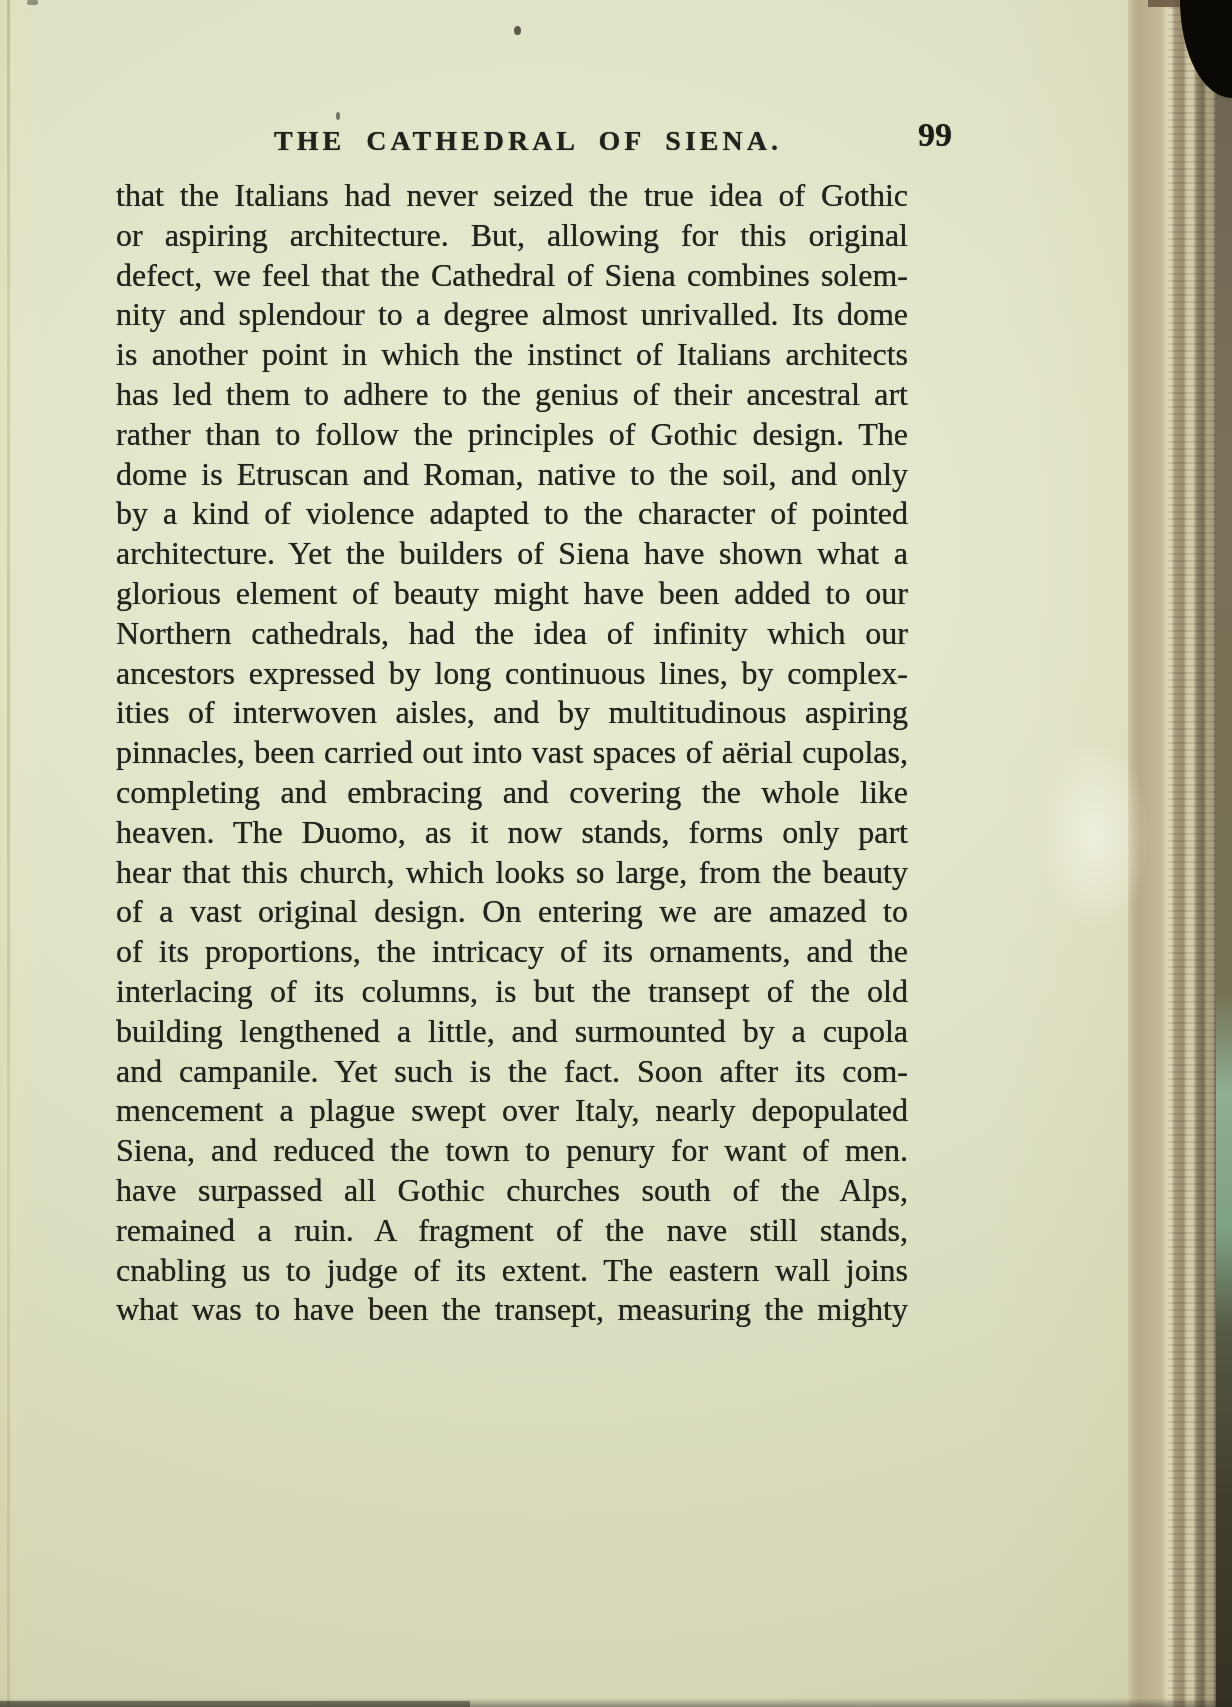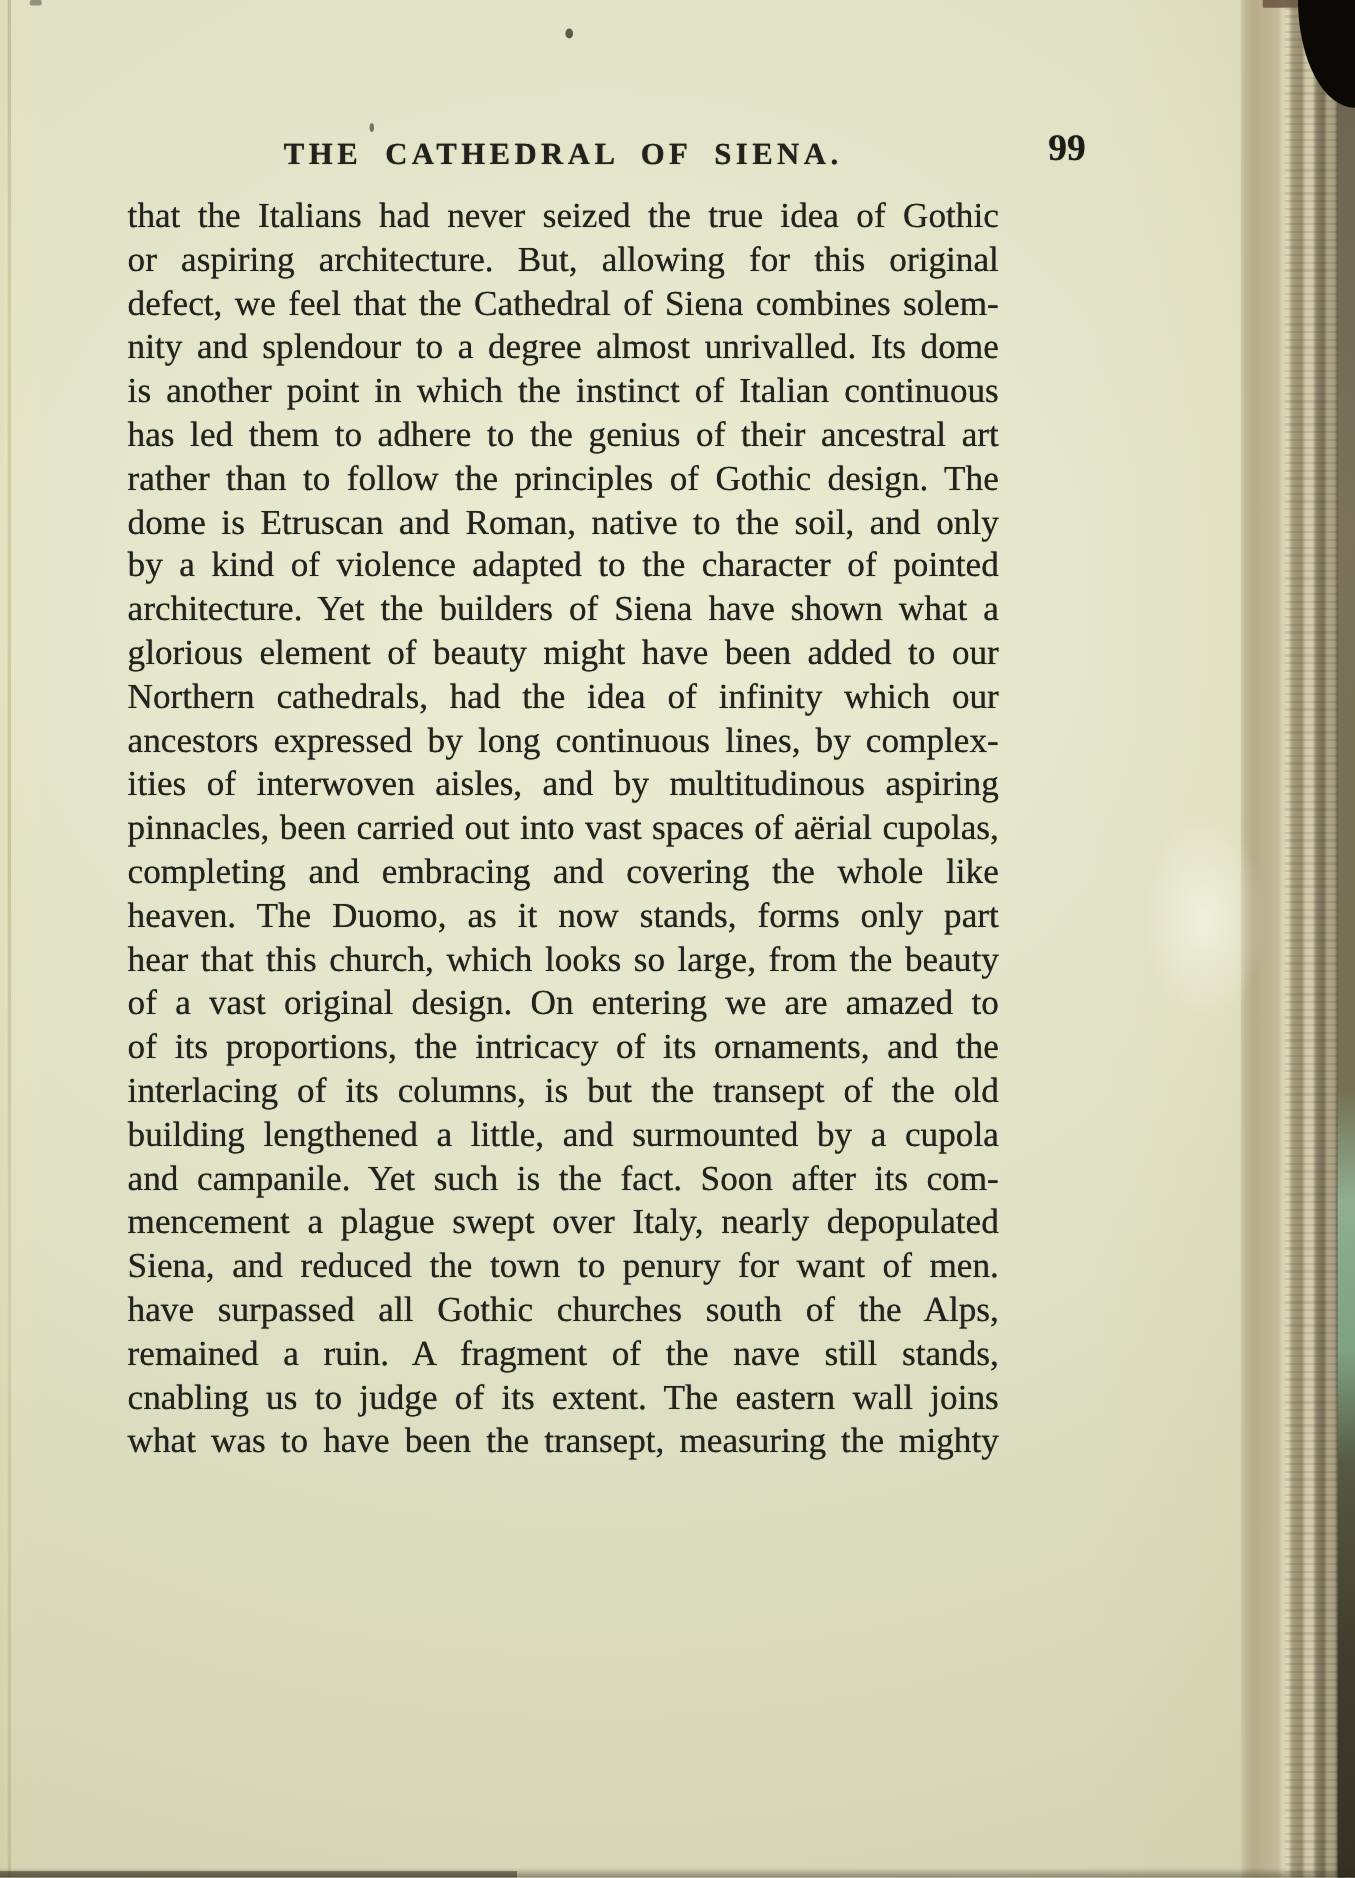--- a/index.html
+++ b/index.html
@@ -19,32 +19,32 @@
       #e0e2c6;
   }
   
   .left-crease {
     position: absolute; left: 7px; top: 0; width: 3px; height: 1707px;
     background: linear-gradient(180deg, #b9b48c 0%, #cdc89e 18%, #c2bd93 45%, #cfcaa2 70%, #bdb88e 100%);
     opacity: 0.75;
   }
   
   .running-header {
-    position: absolute; left: 116px; top: 112px; width: 792px; height: 52px;
+    position: absolute; left: 132px; top: 112px; width: 792px; height: 52px;
   }
   .header-title {
     position: absolute; left: 0; right: 0; top: 14px;
     text-align: center;
     font-weight: 700; font-size: 28px; line-height: 30px;
     letter-spacing: 4px; word-spacing: 10px;
     color: #23211b;
     text-shadow: 0 0 1px rgba(35,33,27,0.7);
   }
   .page-number {
-    position: absolute; left: 953px; top: 118px;
+    position: absolute; left: 918px; top: 118px;
     font-weight: 700; font-size: 34px; line-height: 34px;
     color: #1d1b16;
     text-shadow: 0 0 1px rgba(29,27,22,0.7);
   }
   
   .body-text {
     position: absolute; left: 116px; top: 176px; width: 792px;
     font-size: 32px; line-height: 39.8px;
     color: #24221c;
     text-shadow: 0 0 0.7px rgba(36,34,28,0.85);
@@ -120,21 +120,21 @@
   <div class="running-header">
     <div class="header-title">THE CATHEDRAL OF SIENA.</div>
   </div>
   <div class="page-number">99</div>
 
   <div class="body-text">
       <div class="body-line">that the Italians had never seized the true idea of Gothic</div>
       <div class="body-line">or aspiring architecture.  But, allowing for this original</div>
       <div class="body-line">defect, we feel that the Cathedral of Siena combines solem-</div>
       <div class="body-line">nity and splendour to a degree almost unrivalled.  Its dome</div>
-      <div class="body-line">is another point in which the instinct of Italian continuous</div>
+      <div class="body-line">is another point in which the instinct of Italians architects</div>
       <div class="body-line">has led them to adhere to the genius of their ancestral art</div>
       <div class="body-line">rather than to follow the principles of Gothic design.  The</div>
       <div class="body-line">dome is Etruscan and Roman, native to the soil, and only</div>
       <div class="body-line">by a kind of violence adapted to the character of pointed</div>
       <div class="body-line">architecture.  Yet the builders of Siena have shown what a</div>
       <div class="body-line">glorious element of beauty might have been added to our</div>
       <div class="body-line">Northern cathedrals, had the idea of infinity which our</div>
       <div class="body-line">ancestors expressed by long continuous lines, by complex-</div>
       <div class="body-line">ities of interwoven aisles, and by multitudinous aspiring</div>
       <div class="body-line">pinnacles, been carried out into vast spaces of aërial cupolas,</div>

